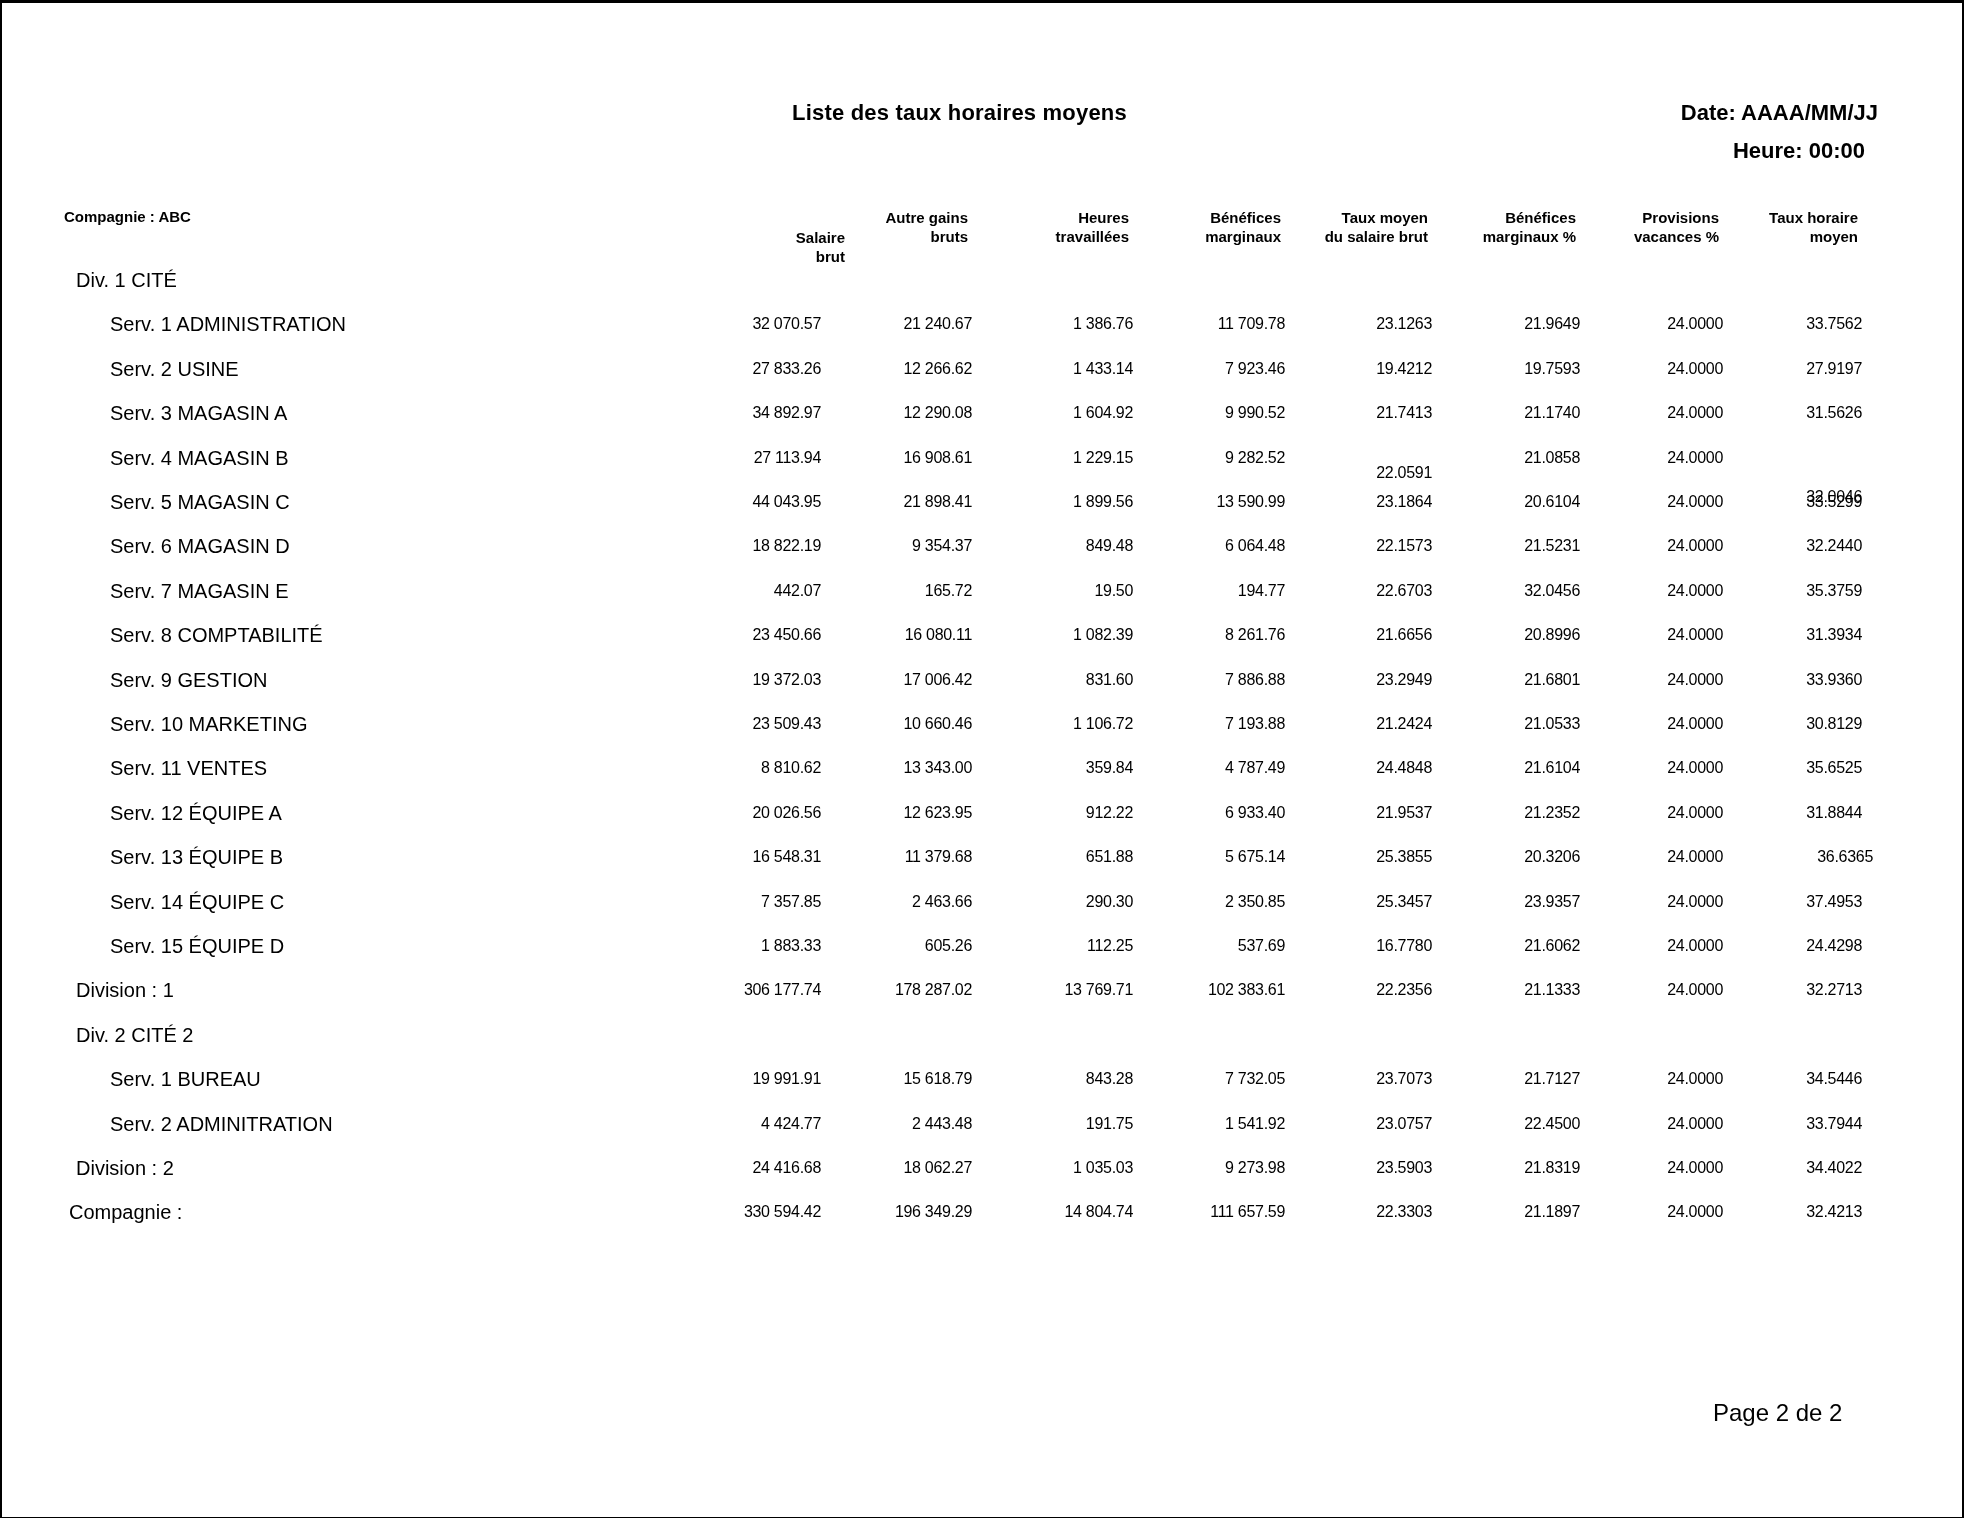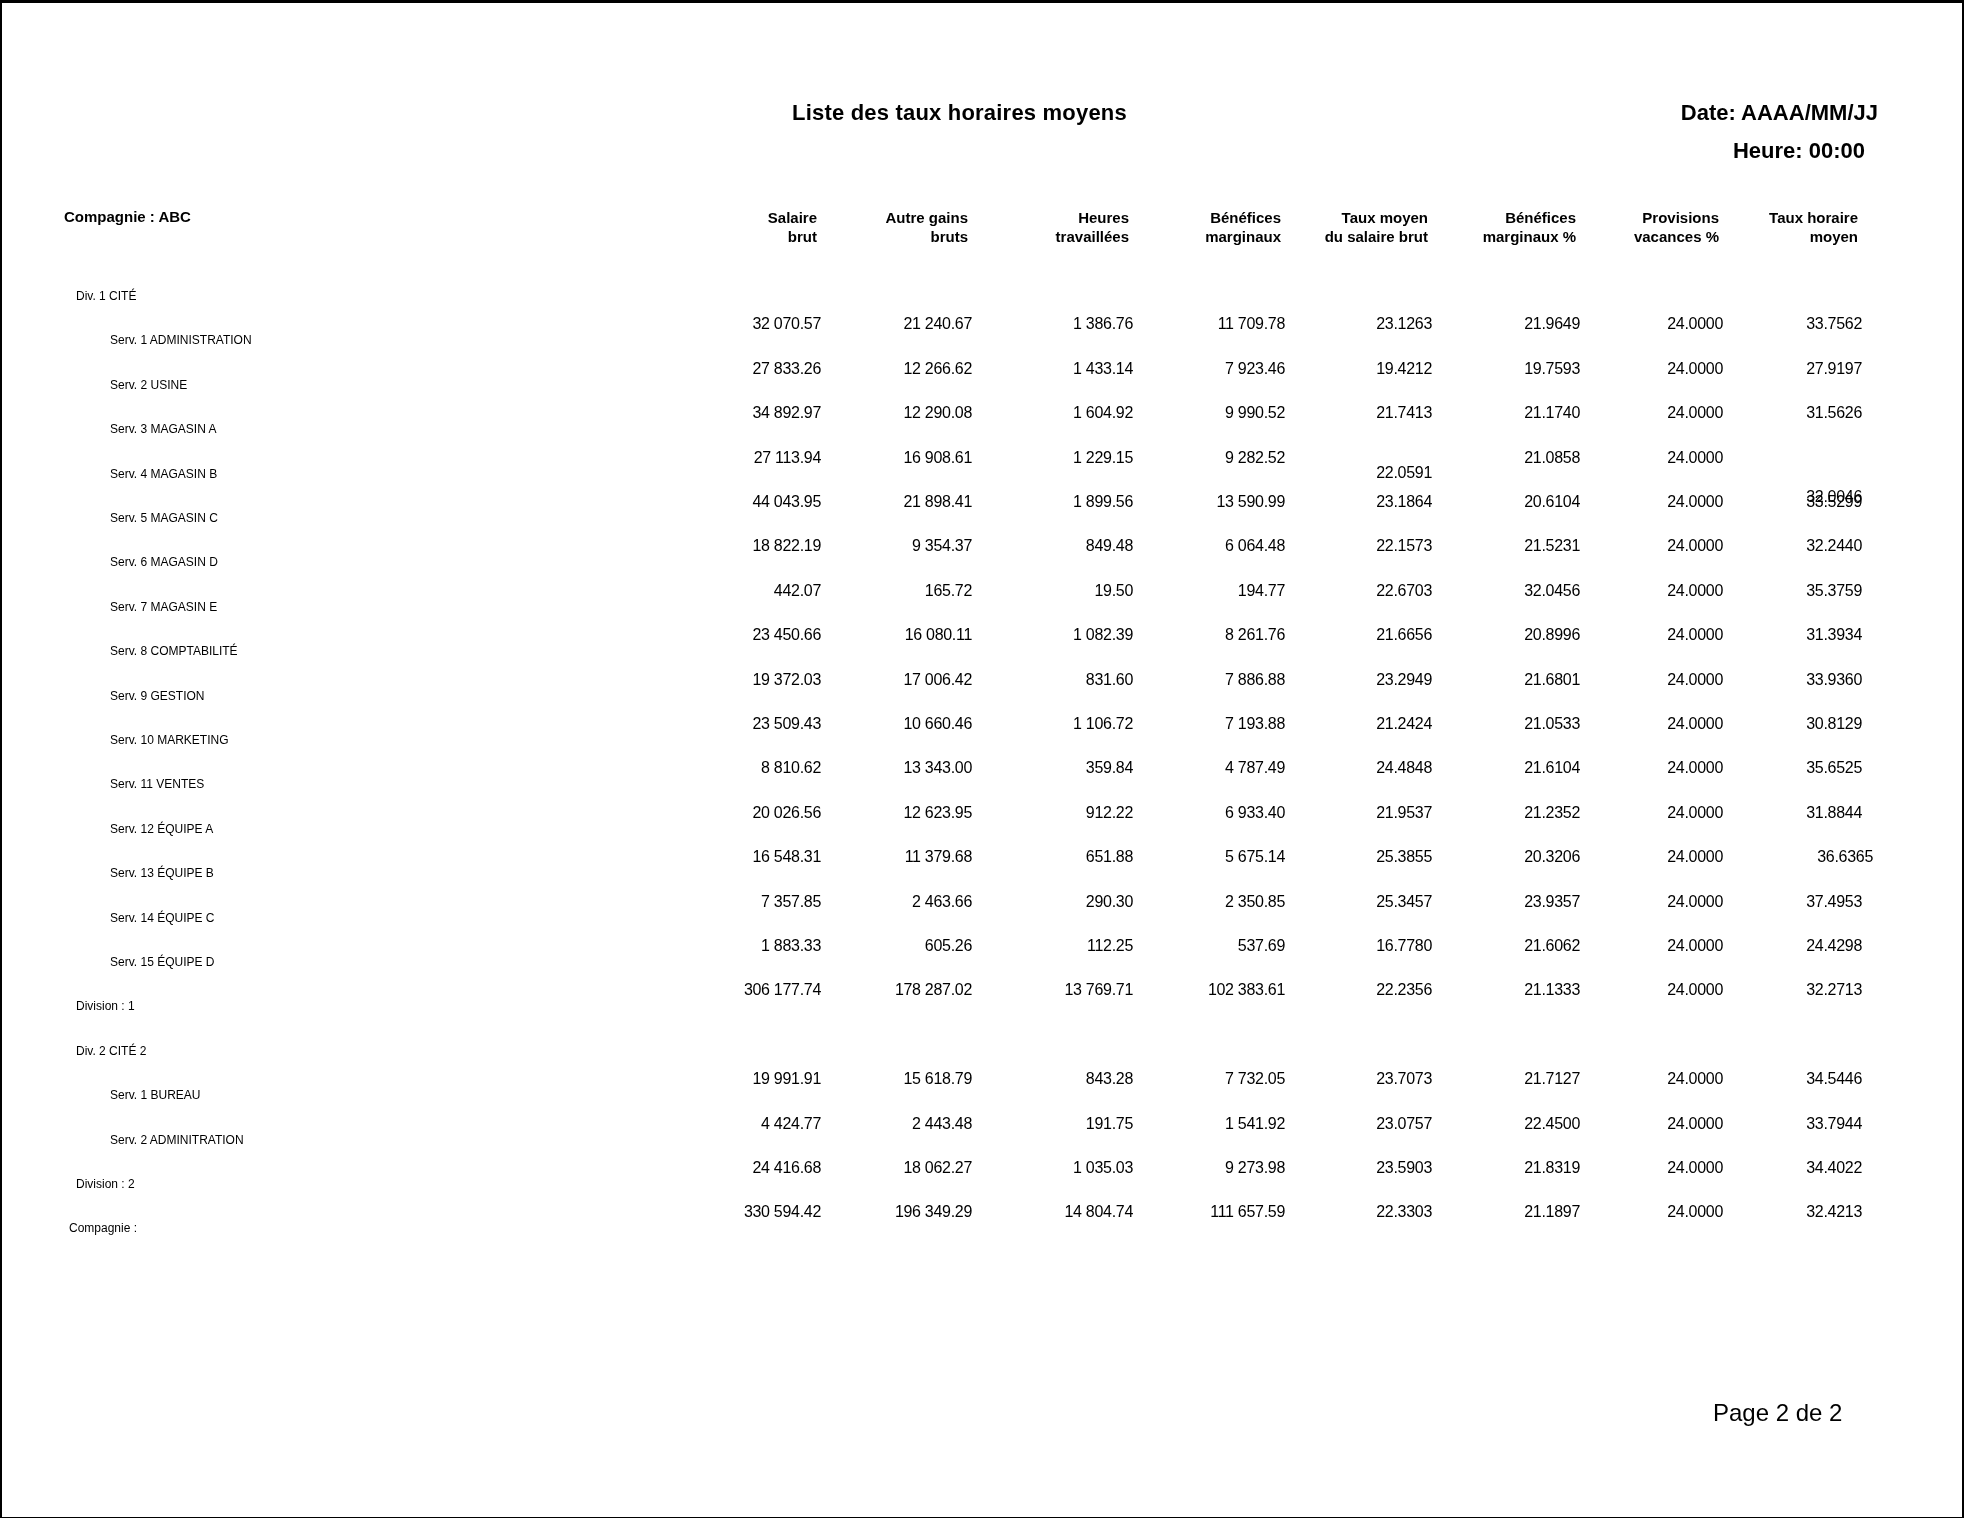--- a/index.html
+++ b/index.html
@@ -7,39 +7,39 @@
          font-family: "Liberation Sans", sans-serif; color: #000; }
   .page { position: absolute; left: 0; top: 0; width: 1960px; height: 1514px;
           border: 2px solid #000; border-top-width: 3px; border-bottom-width: 3px; background: #fff; }
   .title { position: absolute; left: 790px; top: 97px; font-size: 22px; font-weight: bold; white-space: nowrap; letter-spacing: 0.2px; }
   .date { position: absolute; right: 84px; top: 97px; font-size: 22px; font-weight: bold; white-space: nowrap; }
   .time { position: absolute; right: 97px; top: 135px; font-size: 22px; font-weight: bold; white-space: nowrap; }
   .company-hdr { position: absolute; left: 62px; top: 205px; font-size: 15px; font-weight: bold; white-space: nowrap; }
   .col-hdr { position: absolute; top: 205px; font-size: 15px; font-weight: bold; text-align: right; line-height: 19px; white-space: nowrap; }
   .col-hdr span { display: block; }
   .row { position: absolute; left: 0; width: 1964px; height: 24px; }
-  .row .label { position: absolute; top: 0; font-size: 12px; white-space: nowrap; line-height: 24px; margin-top: 16px; }
+  .row .label { position: absolute; top: 0; font-size: 20px; white-space: nowrap; line-height: 24px; }
   .row .cell { position: absolute; top: 0; font-size: 16px; white-space: nowrap; text-align: right; line-height: 24px; letter-spacing: -0.3px; }
   .lvl-div .label { left: 74px; }
   .lvl-serv .label { left: 108px; }
   .lvl-company .label { left: 67px; }
   .page-num { position: absolute; left: 1711px; top: 1396px; font-size: 24px; white-space: nowrap; }
 </style>
 </head>
 <body>
 
 <div class="page">
   <div class="title">Liste des taux horaires moyens</div>
   <div class="date">Date: AAAA/MM/JJ</div>
   <div class="time">Heure: 00:00</div>
 
   <div class="company-hdr">Compagnie : ABC</div>
 
   <div id="col-headers">
-      <div class="col-hdr" style="right: 1145px;">
+      <div class="col-hdr" style="right: 1117px; margin-top: 20px;">
         <span>Salaire</span>
         <span>brut</span>
       </div>
       <div class="col-hdr" style="right: 994px;">
         <span>Autre gains</span>
         <span>bruts</span>
       </div>
       <div class="col-hdr" style="right: 833px;">
         <span>Heures</span>
         <span>travaillées</span>

